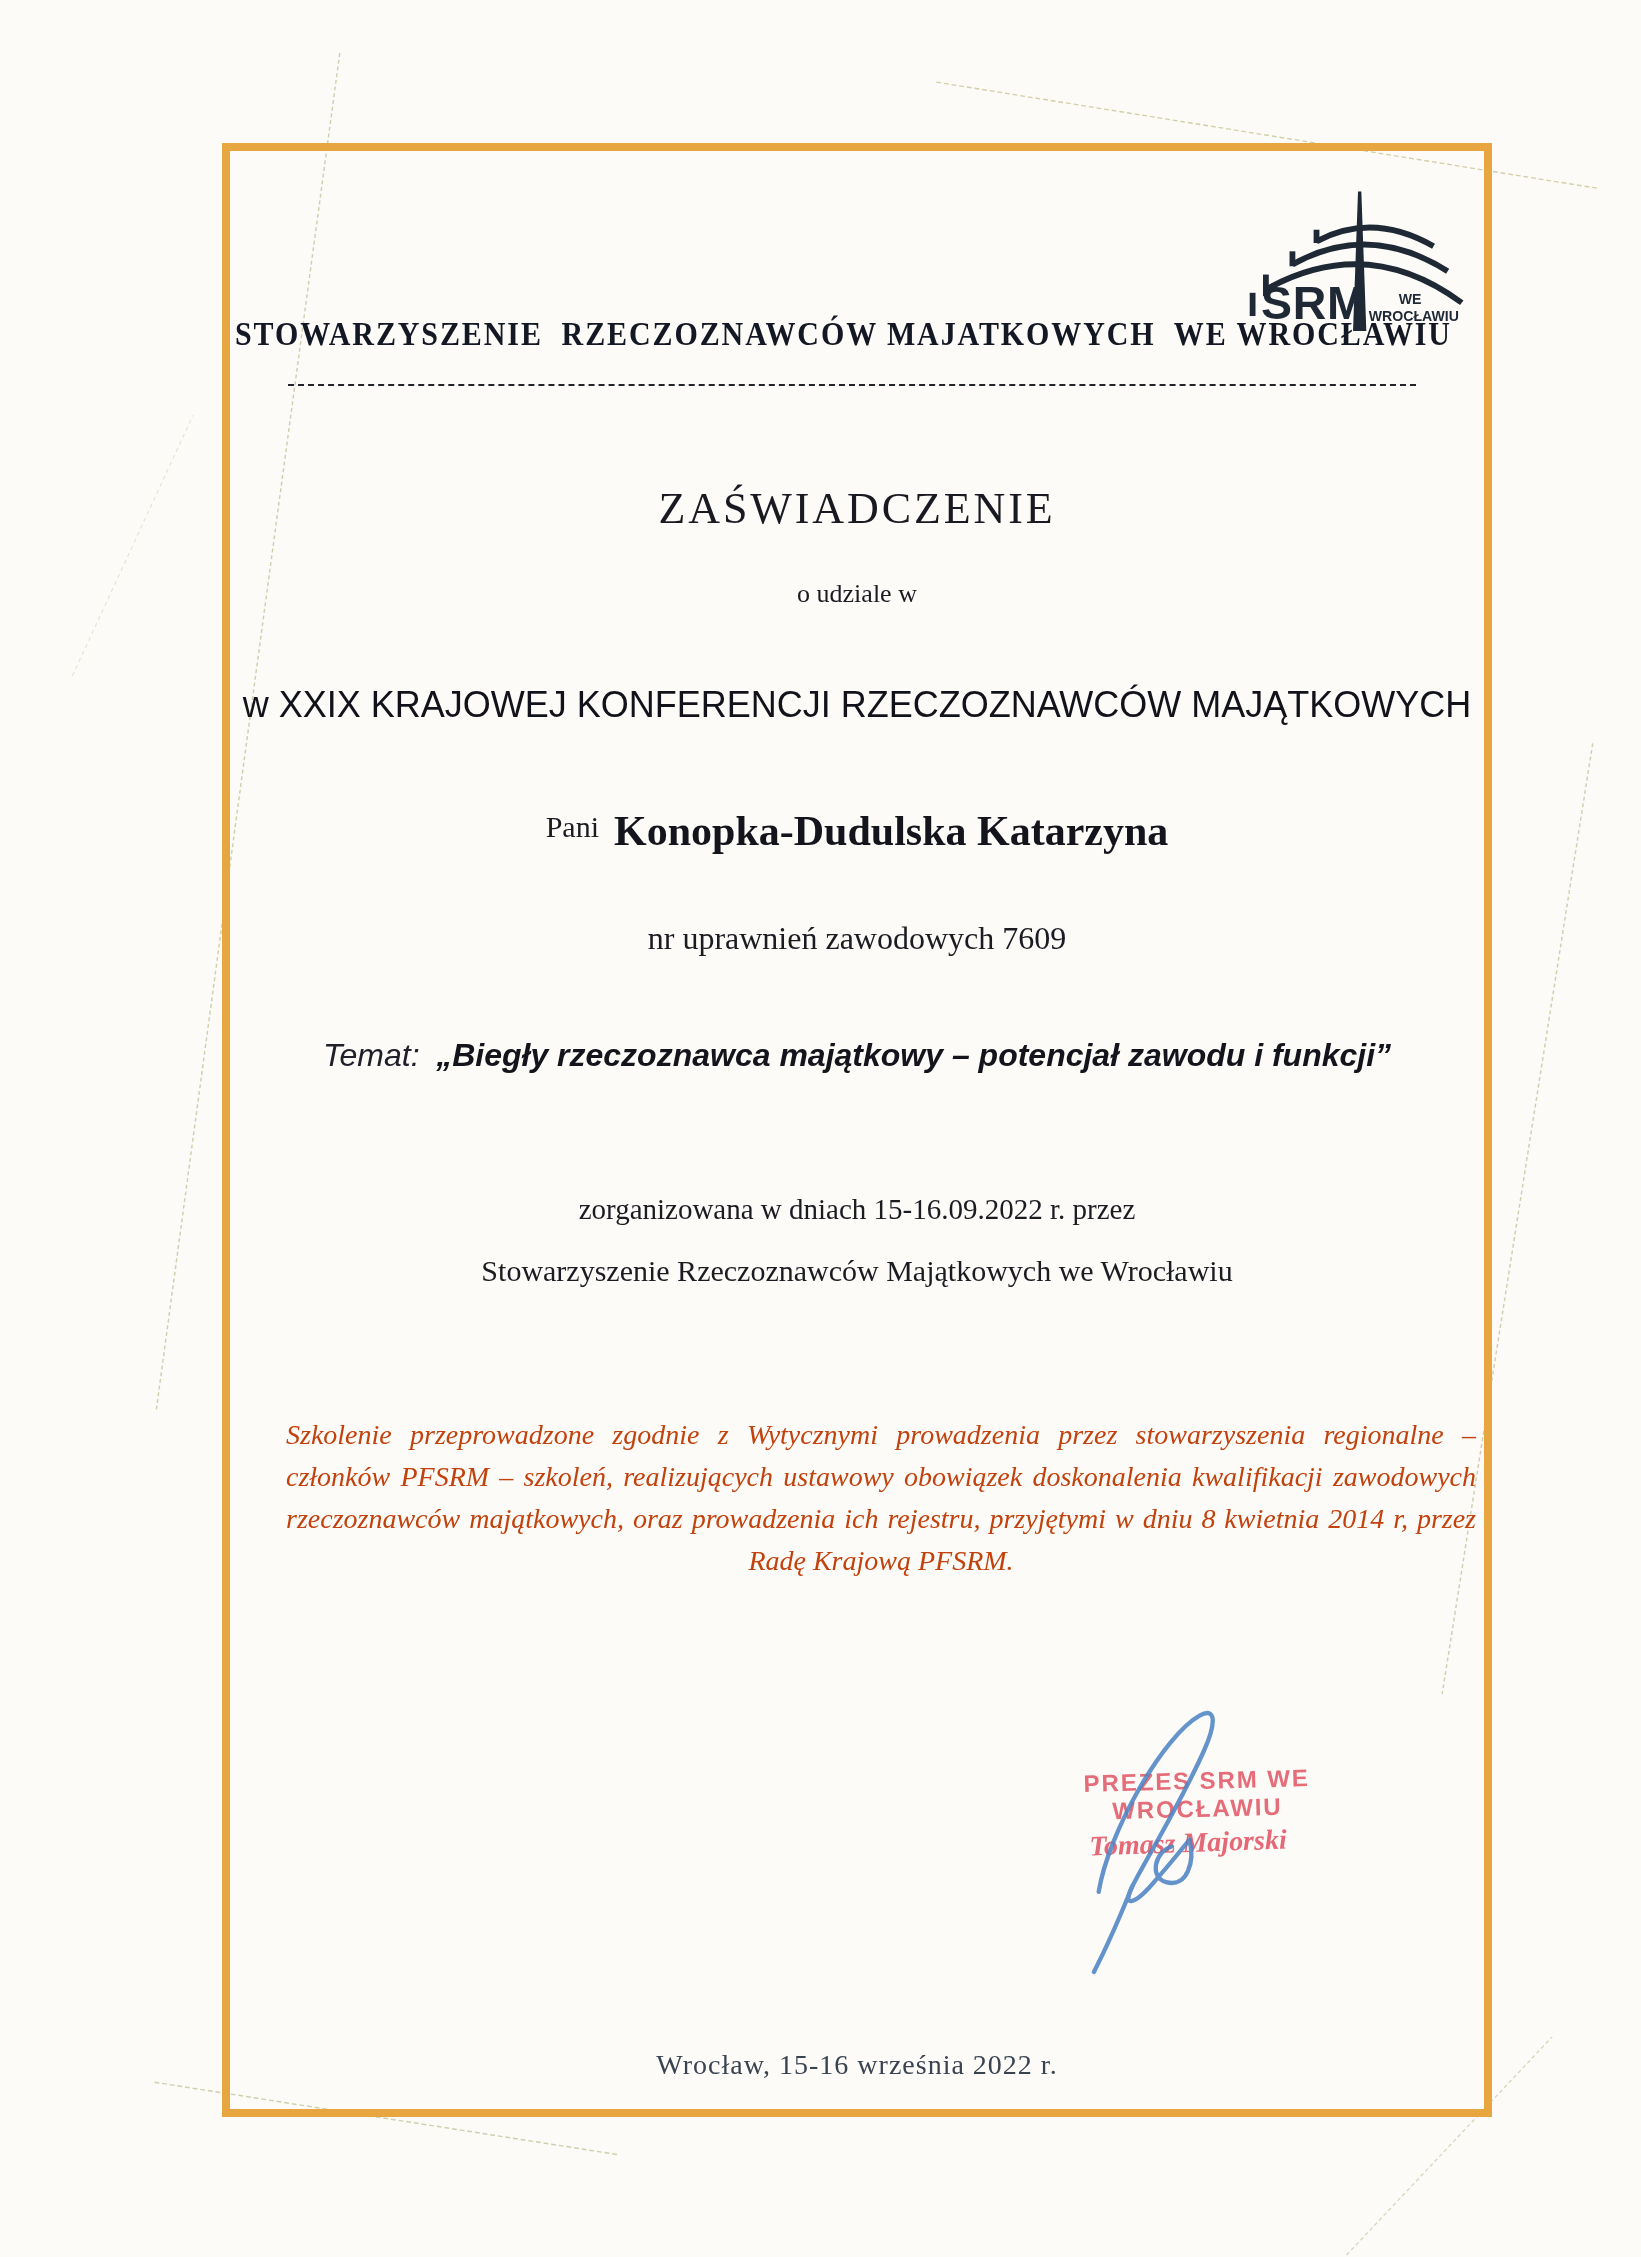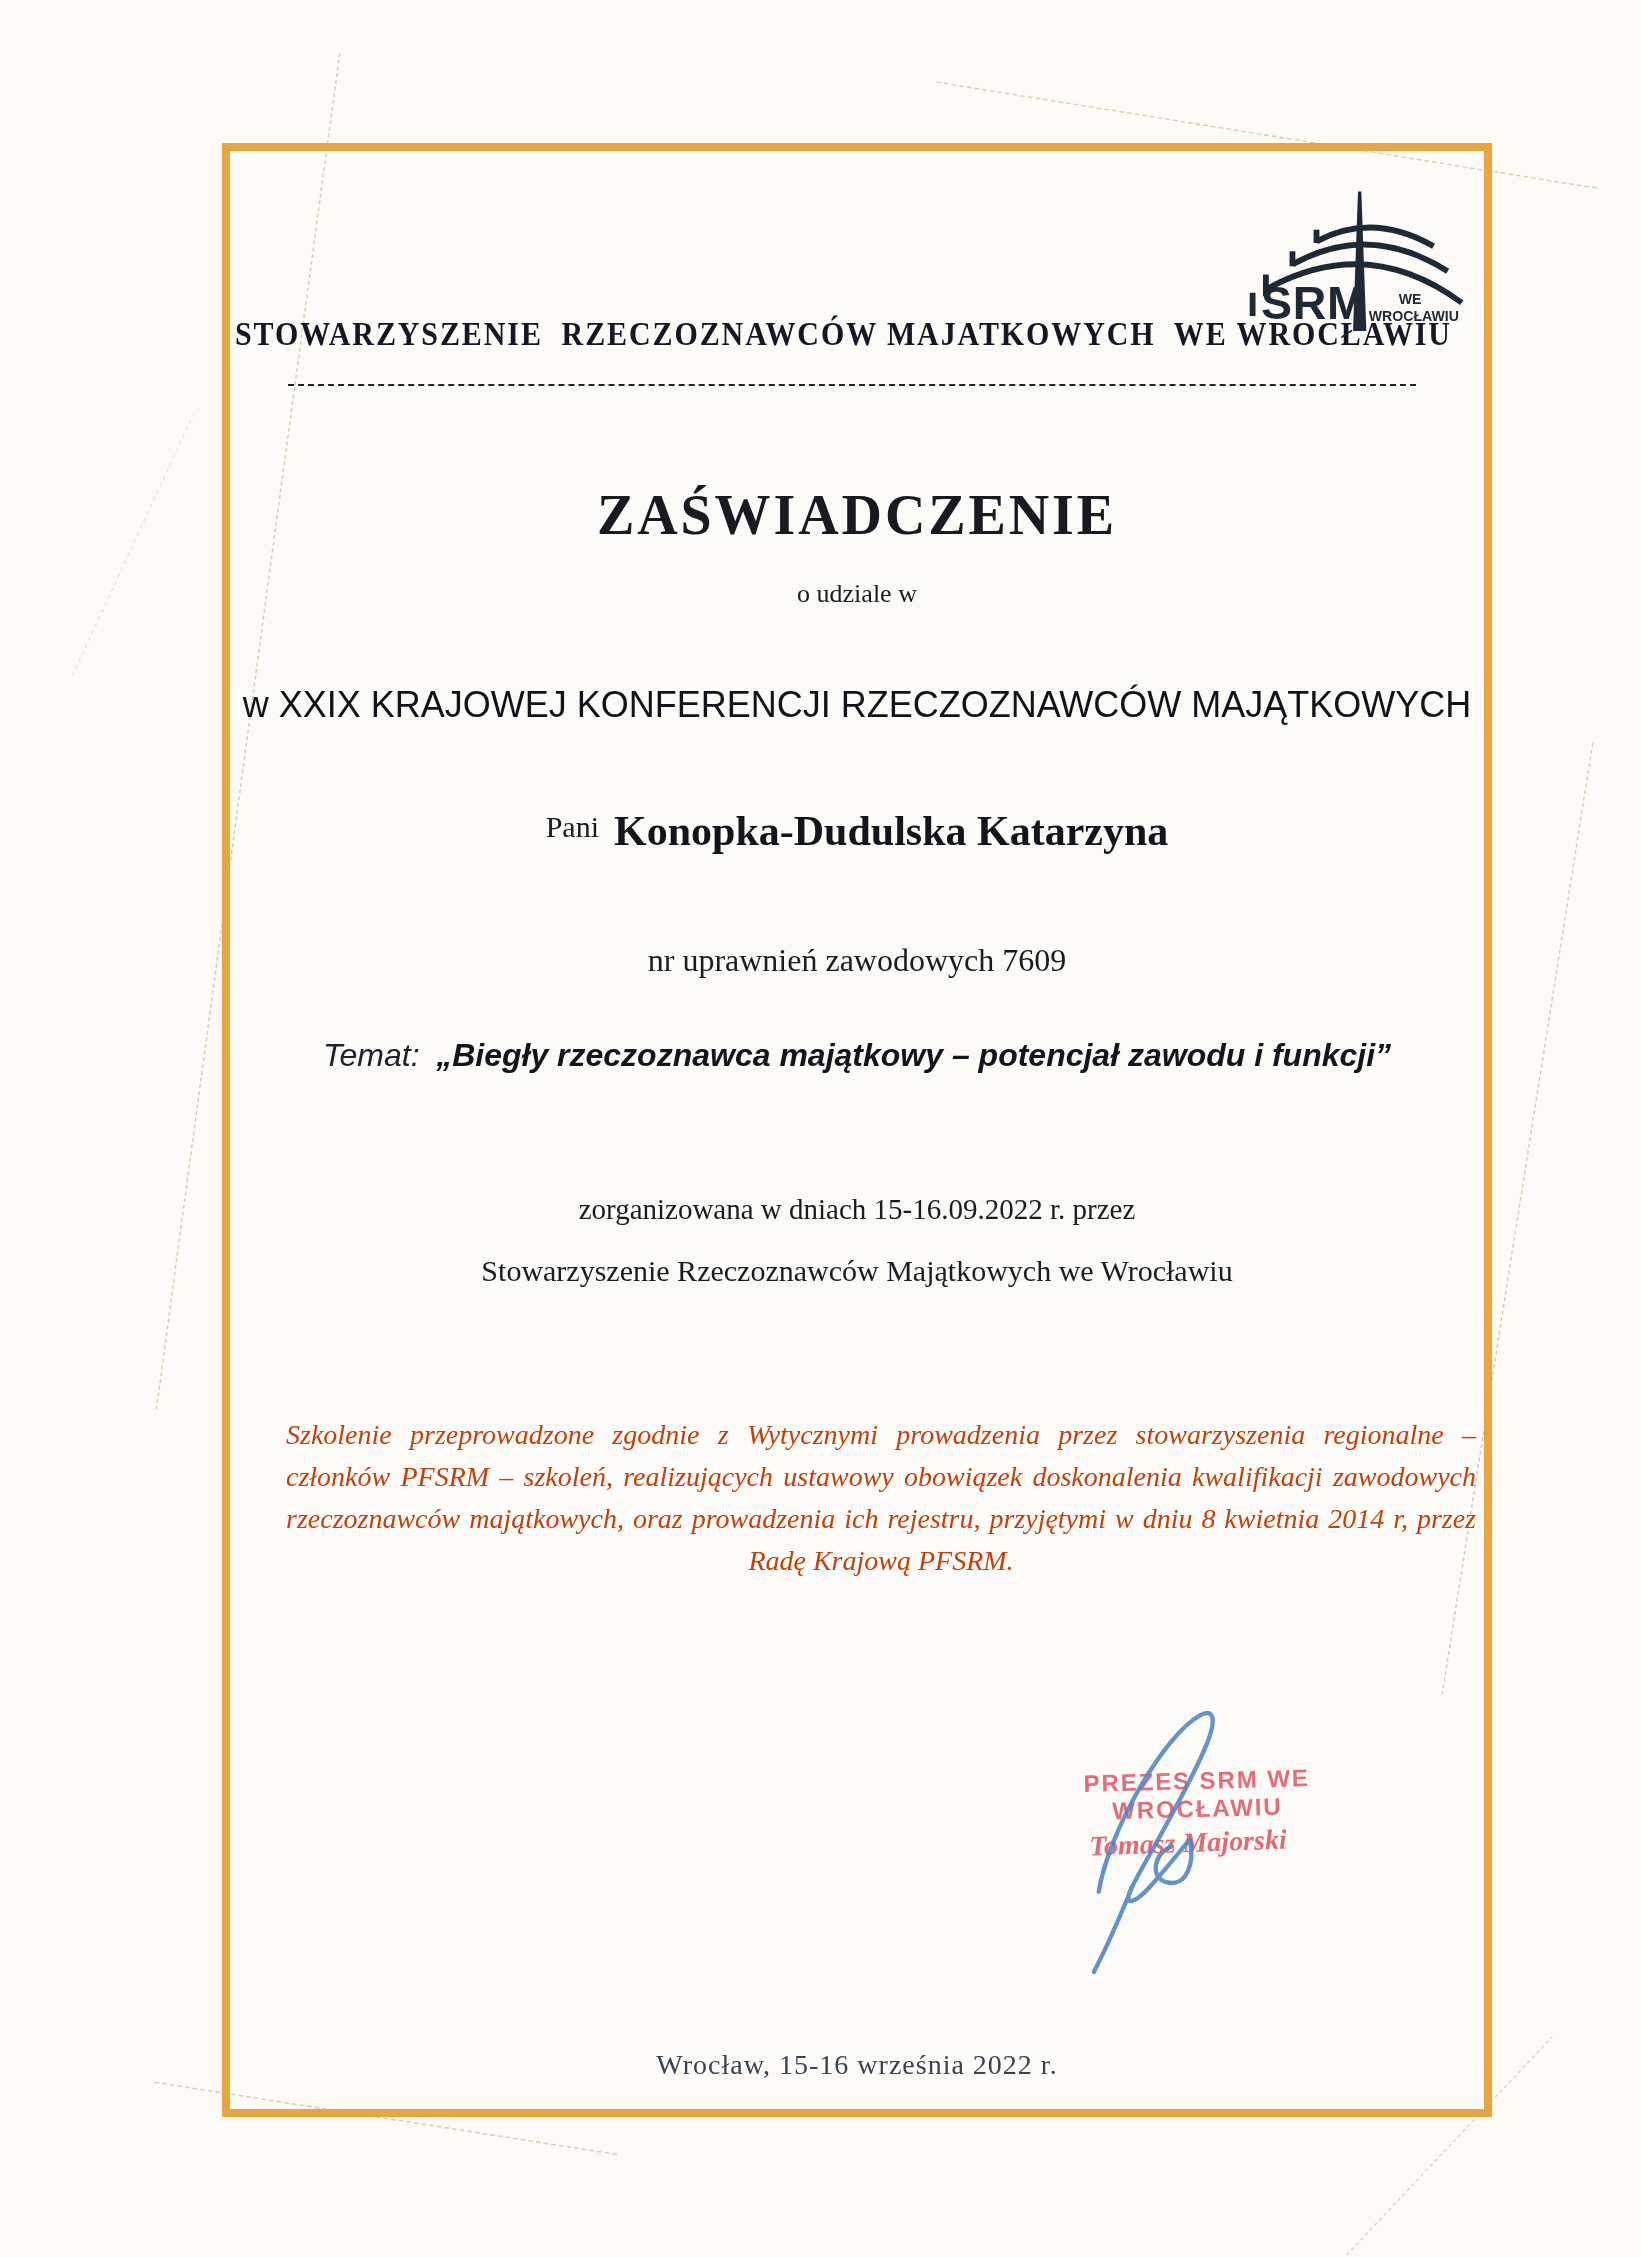--- a/index.html
+++ b/index.html
@@ -21,30 +21,30 @@
     font-weight:700;font-size:30px;letter-spacing:1.9px;color:#141824;
     white-space:pre;transform:scaleY(1.12);transform-origin:left top;
   }
   .logo{position:absolute;left:1236px;top:183px;width:249px;height:164px;}
   .divider{
     position:absolute;left:288px;top:384px;width:1128px;height:0;
     border-top:2.9px dashed #23242a;
   }
   
   .cblock{position:absolute;left:222px;width:1270px;text-align:center;}
-  .title{top:483px;font-size:56px;font-weight:700;letter-spacing:2.9px;color:#191921;margin:0;}
+  .title{top:483px;font-size:44px;font-weight:400;letter-spacing:2.9px;color:#191921;margin:0;}
   .subtitle{top:579px;font-size:26px;}
   .conference{
     top:684px;font-family:"Liberation Sans",sans-serif;font-weight:400;
     font-size:36px;color:#12121a;letter-spacing:0px;
   }
   .participant{top:807px;}
   .salutation{font-size:30px;vertical-align:7.7px;}
   .participant-name{font-size:42px;font-weight:700;margin-left:11px;color:#14141c;}
-  .license{top:942px;font-size:32px;}
+  .license{top:920px;font-size:32px;}
   .topic{top:1037px;font-family:"Liberation Sans",sans-serif;font-style:italic;font-size:32px;}
   .topic-label{font-weight:400;color:#20202a;}
   .topic-text{font-weight:700;margin-left:7.7px;color:#14141c;}
   .org-line1{top:1193px;font-size:29px;}
   .org-line2{top:1254px;font-size:30px;text-align:center;}
   .legal{
     position:absolute;left:286px;top:1414px;width:1190px;
     font-style:italic;font-size:28px;line-height:42px;color:#c2410c;
     text-align:justify;text-align-last:center;
   }

